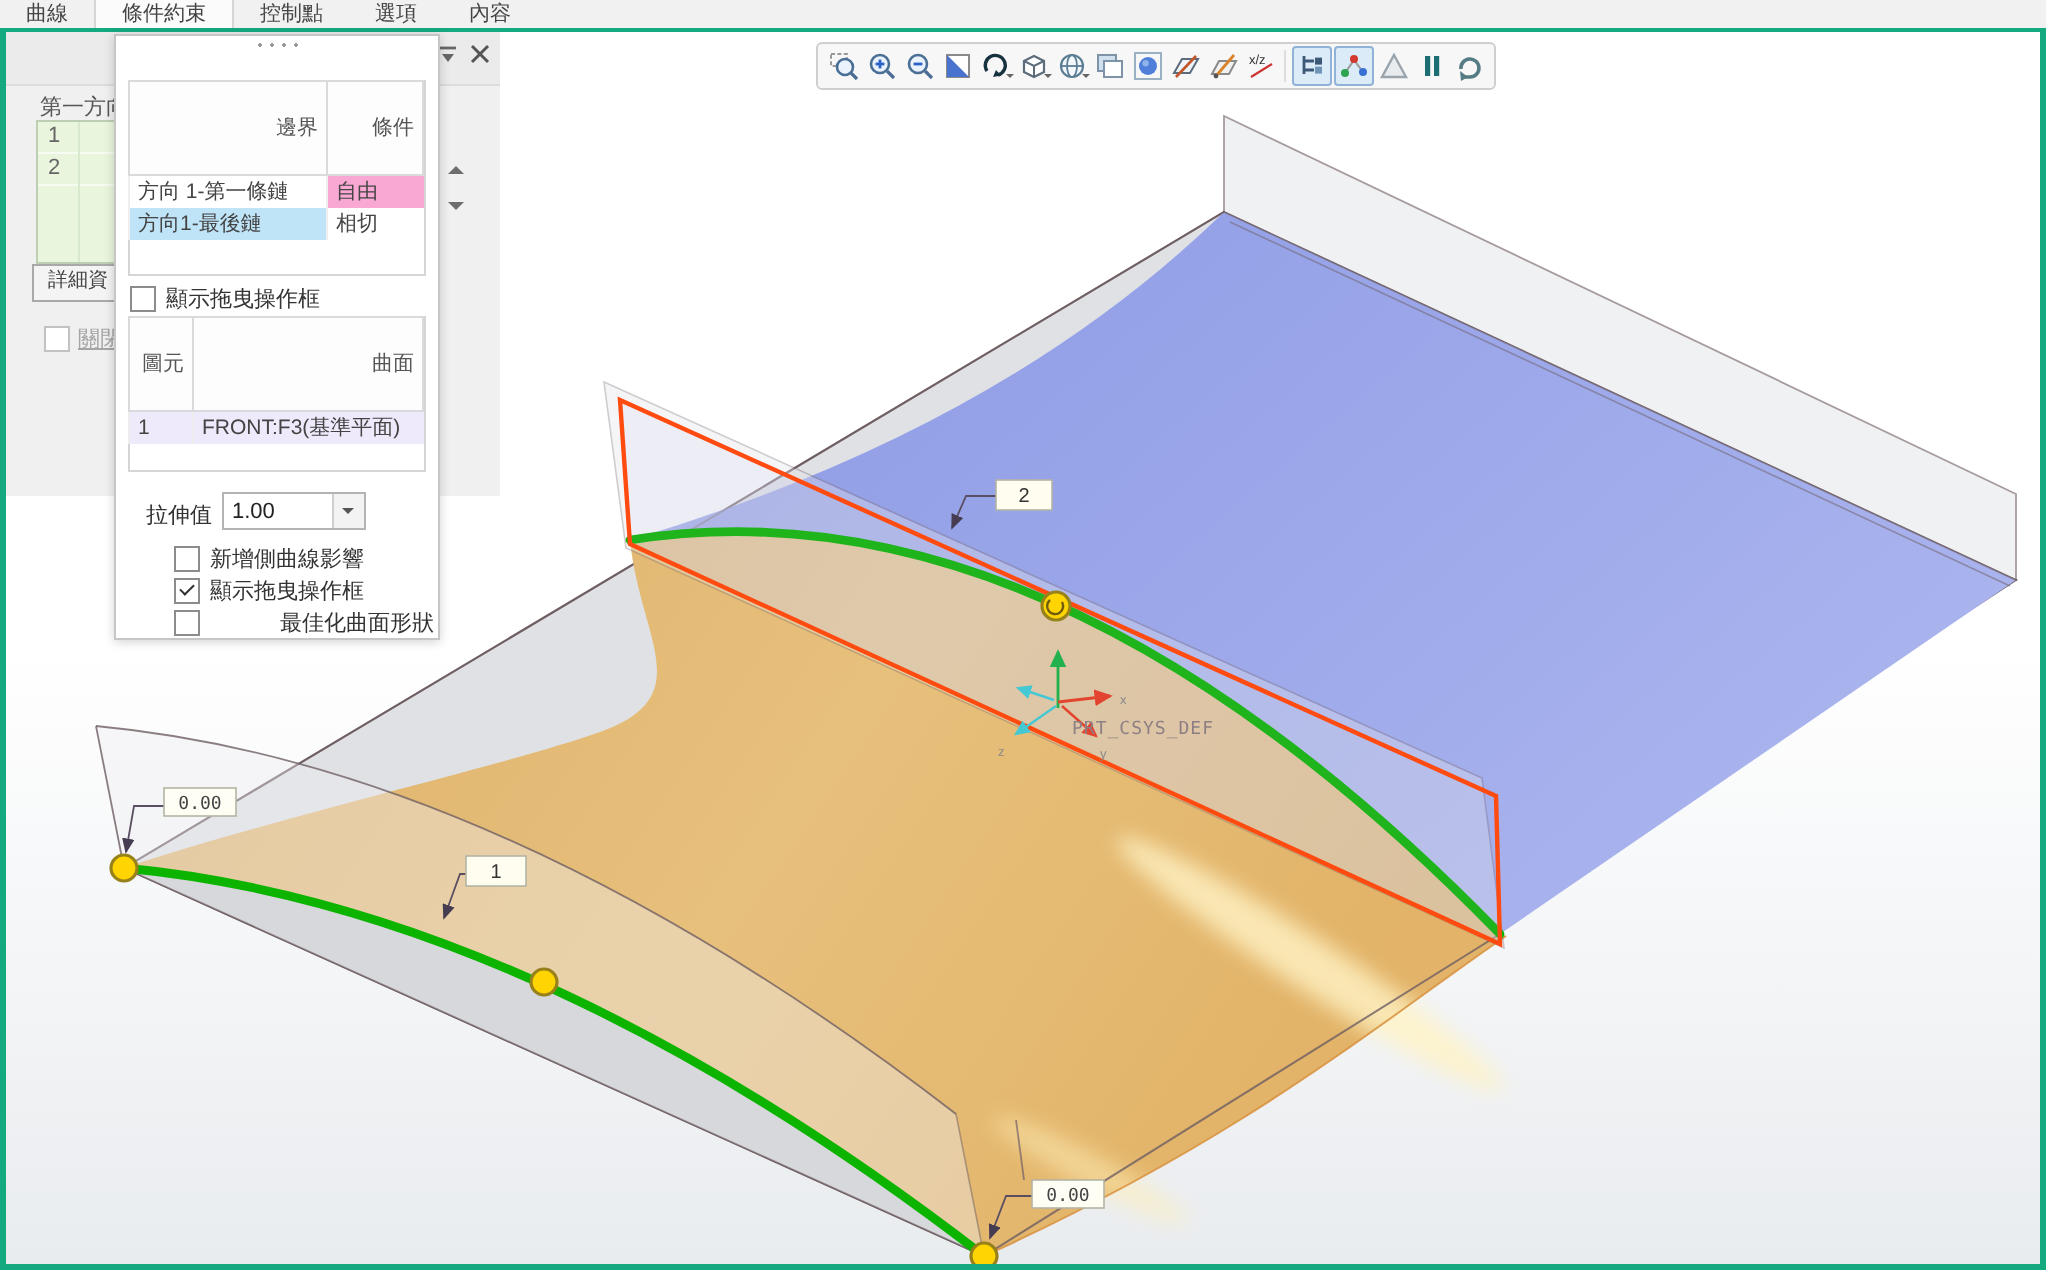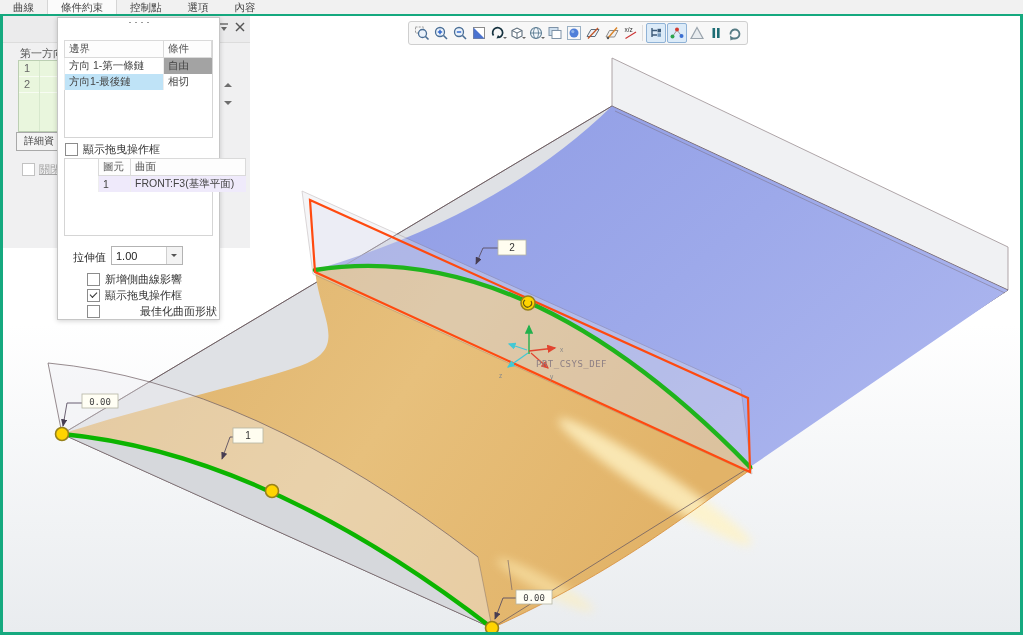--- a/index.html
+++ b/index.html
@@ -33,29 +33,29 @@
                      border-left:1.8px solid #333;border-bottom:1.8px solid #333;transform:rotate(-45deg);}
   
   #dialog{position:absolute;left:57px;top:17px;width:161px;height:301px;background:#fff;
           border:1px solid #c6c6c6;box-shadow:0 1px 5px rgba(0,0,0,.18);z-index:9;}
   #drag-dots{position:absolute;left:50%;top:3px;width:22px;height:3px;transform:translateX(-50%);
              background:radial-gradient(circle 1px at 2px 1.5px,#9a9a9a 99%,transparent),
                         radial-gradient(circle 1px at 8px 1.5px,#9a9a9a 99%,transparent),
                         radial-gradient(circle 1px at 14px 1.5px,#9a9a9a 99%,transparent),
                         radial-gradient(circle 1px at 20px 1.5px,#9a9a9a 99%,transparent);cursor:move;}
   table.grid{border-collapse:collapse;position:absolute;font-size:10.5px;table-layout:fixed;background:#fff;}
-  table.grid th{font-weight:normal;text-align:left;color:#555;border:1px solid #dadada;padding:1px 4px;background:#fdfdfd;}
+  table.grid th{font-weight:normal;text-align:right;color:#555;border:1px solid #dadada;padding:16px 4px;background:#fdfdfd;}
   table.grid td{border-left:1px solid #eee;padding:1px 4px;color:#444;white-space:nowrap;overflow:hidden;}
   #bound-table{left:6px;top:22px;width:147px;}
   #bound-table .sel-cell{background:#bfe3f7;}
-  #bound-table .lav{background:#a3a3a3;}
+  #bound-table .lav{background:#f9a8d4;}
   #bound-box{position:absolute;left:6px;top:22px;width:147px;height:96px;border:1px solid #d5d5d5;}
   #show-drag{position:absolute;left:7px;top:124px;display:flex;align-items:center;gap:5px;color:#333;}
   #surf-box{position:absolute;left:6px;top:140px;width:147px;height:76px;border:1px solid #d5d5d5;}
-  #surf-table{left:6px;top:140px;width:147px;margin-left:34px;}
+  #surf-table{left:6px;top:140px;width:147px;}
   #surf-table .lavrow td{background:#efeafb;}
   #stretch-row{position:absolute;left:15px;top:228px;display:flex;align-items:flex-end;gap:5px;}
   #stretch-combo{width:70px;height:17px;border:1px solid #b3b3b3;display:flex;align-items:center;background:#fff;}
   #stretch-combo .val{flex:1;padding-left:4px;font-size:11px;color:#222;}
   #stretch-combo .drop{width:15px;height:100%;border-left:1px solid #cfcfcf;background:#f3f3f3;position:relative;cursor:pointer;}
   #stretch-combo .drop::after{content:"";position:absolute;left:4px;top:7px;border:3.5px solid transparent;border-top-color:#555;}
   .opt-cb{position:absolute;left:7px;display:flex;align-items:center;gap:5px;color:#333;margin-left:22px;}
   
   .coll-arrow{position:absolute;width:15px;height:15px;z-index:8;cursor:pointer;}
   .coll-arrow span{position:absolute;left:3px;border:4.5px solid transparent;}

